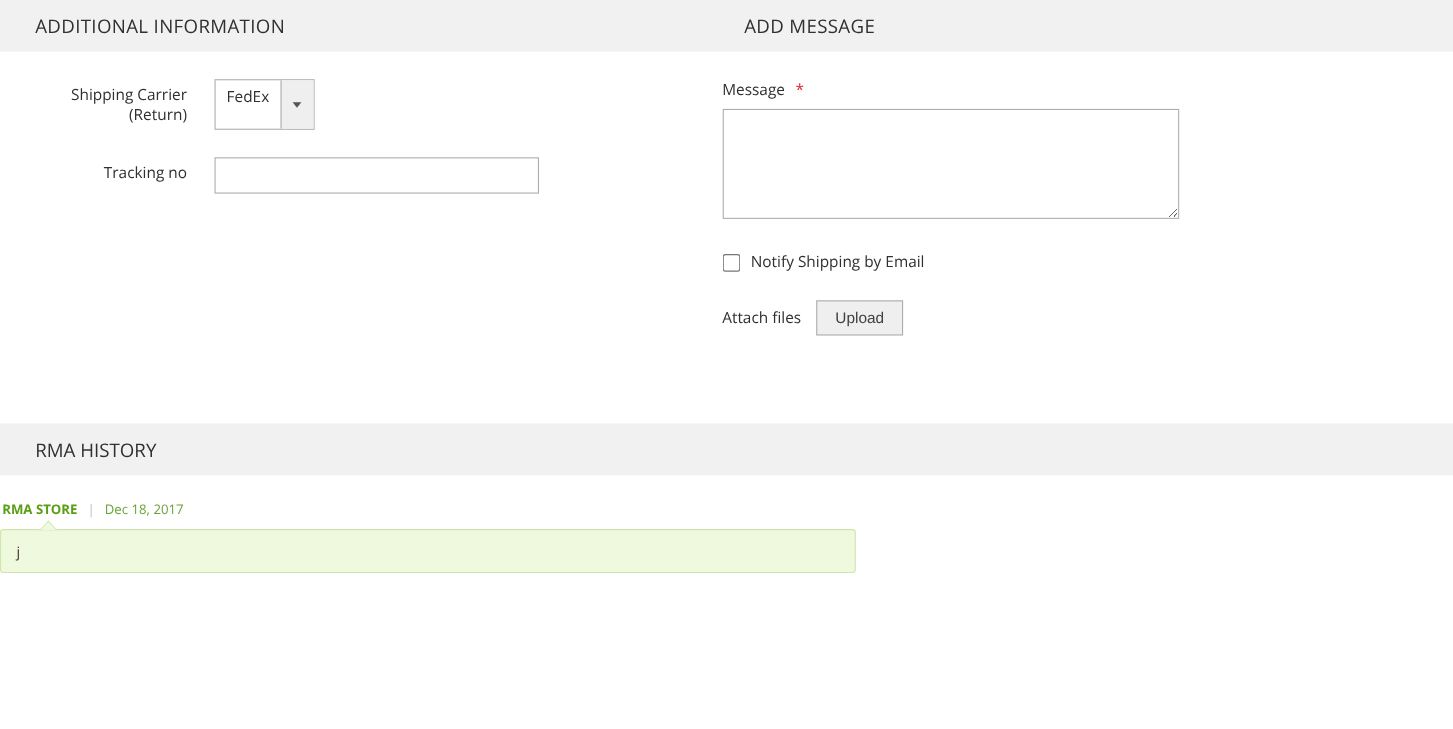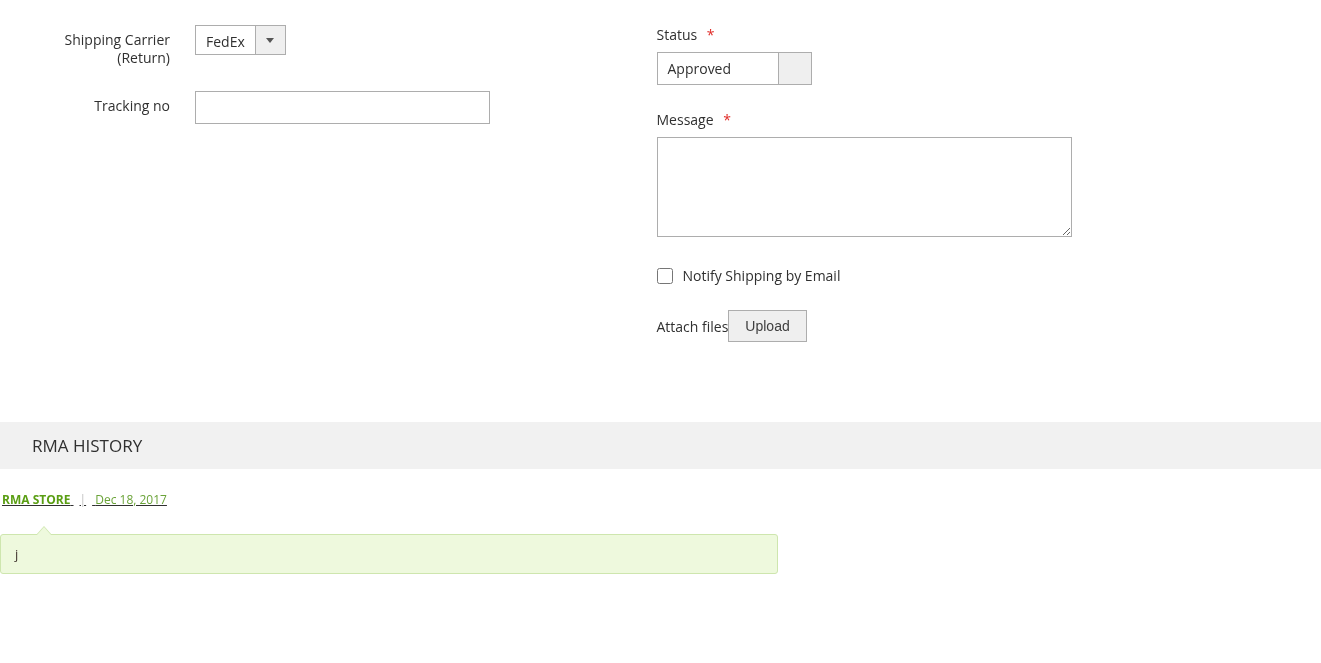--- a/index.html
+++ b/index.html
@@ -46,21 +46,21 @@
     line-height: 1.25;
   }
   .form-control {
     flex: 1;
     max-width: 420px;
   }
   .select-wrap {
     display: inline-flex;
     border: 1px solid #adadad;
     background: #fff;
-    height: 30px;
+    height: 46px;
     align-items: stretch;
   }
   .select-wrap .select-text {
     padding: 6px 10px;
     min-width: 55px;
     font-size: 14px;
     color: #303030;
   }
   .select-wrap .select-btn {
     width: 30px;
@@ -131,20 +131,21 @@
     gap: 10px;
     margin-bottom: 25px;
   }
   .checkbox-row input[type=checkbox] {
     width: 16px; height: 16px;
     border: 1px solid #adadad;
   }
   .attach-row {
     display: flex;
     align-items: center;
+    gap: 14px;
   }
   .upload-btn {
     background: #efefef;
     border: 1px solid #adadad;
     padding: 7px 16px;
     font-size: 14px;
     color: #404040;
     cursor: pointer;
   }
   .history-section { margin-top: 20px; }
@@ -155,23 +156,22 @@
   }
   .history-header h2 {
     font-size: 17px;
     font-weight: 400;
     color: #303030;
     padding-left: 20px;
   }
   .history-body { padding: 22px 20px 10px 0px; }
   .history-meta {
     font-size: 12px;
-    margin-bottom: 26px;
+    margin-bottom: 10px;
     padding-left: 2px;
-    text-decoration: underline;
   }
   .history-meta .store {
     color: #5a9e13;
     font-weight: 700;
     text-transform: uppercase;
   }
   .history-meta .sep {
     color: #bfbfbf;
     margin: 0 6px;
   }
@@ -207,20 +207,28 @@
     border-left: 7px solid transparent;
     border-right: 7px solid transparent;
     border-bottom: 8px solid #eef9dd;
   }
 </style>
 </head>
 <body>
 
 <div class="page">
 
+  <div class="section-header">
+    <div class="col">
+      <h2>ADDITIONAL INFORMATION</h2>
+    </div>
+    <div class="col">
+      <h2>ADD MESSAGE</h2>
+    </div>
+  </div>
 
   <div class="cols">
 
     <div class="col-left">
       <div class="form-row">
         <div class="form-label">Shipping Carrier (Return)</div>
         <div class="form-control">
           <div class="select-wrap">
             <span class="select-text">FedEx</span>
             <span class="select-btn">
@@ -231,32 +239,20 @@
       </div>
       <div class="form-row">
         <div class="form-label">Tracking no</div>
         <div class="form-control">
           <input class="text" type="text" value="" style="">
         </div>
       </div>
     </div>
 
     <div class="col-right">
-      <div class="right-field">
-        <label class="right-label">
-          <span>Status</span>
-          <span class="required">*</span>
-        </label>
-        <div class="status-select">
-          <span class="select-text">Approved</span>
-          <span class="select-btn">
-            <span class="triangle"></span>
-          </span>
-        </div>
-      </div>
 
       <div class="right-field">
         <label class="right-label">
           <span>Message</span>
           <span class="required">*</span>
         </label>
         <textarea class="msg" style=""></textarea>
       </div>
 
       <div class="checkbox-row">

